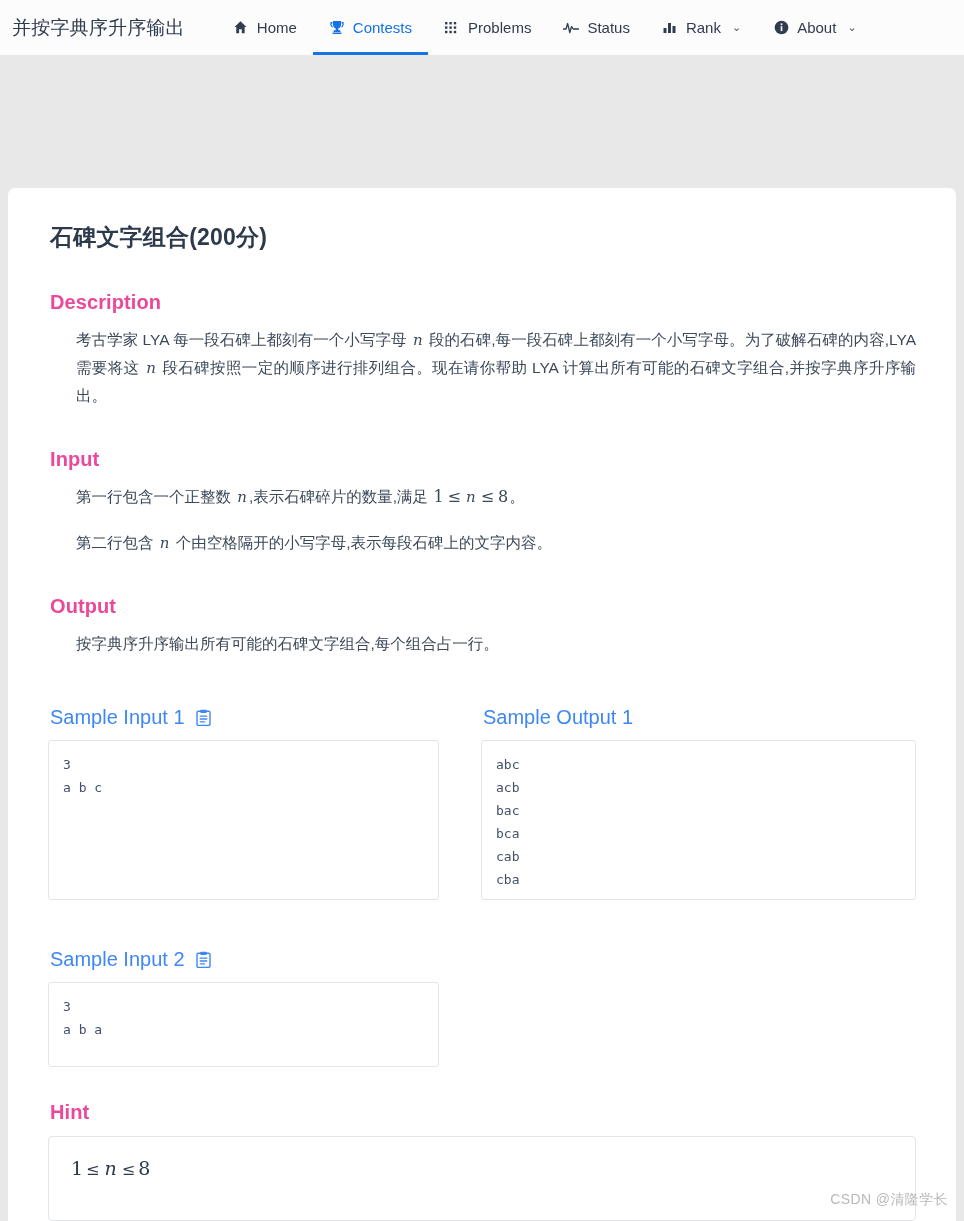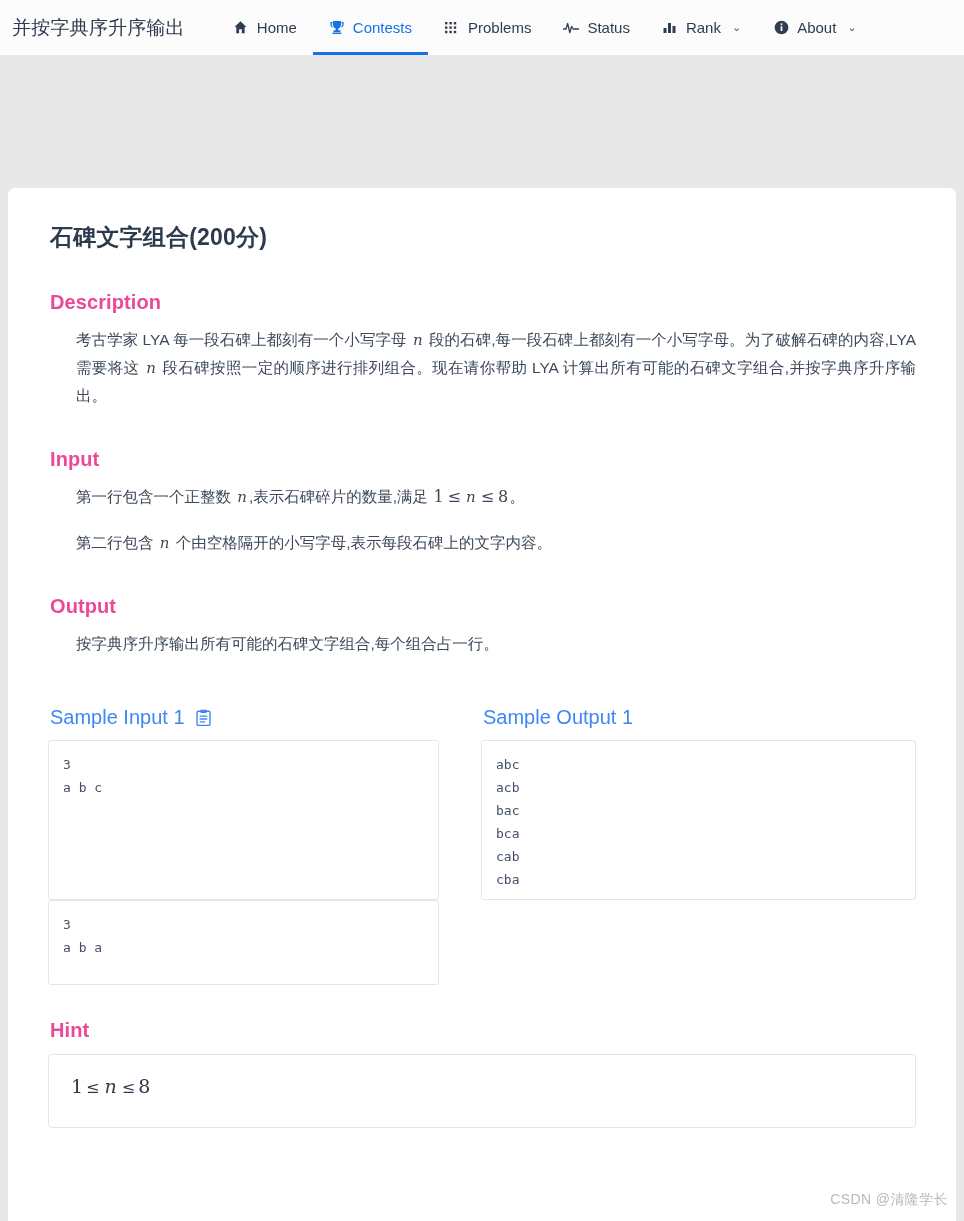--- a/index.html
+++ b/index.html
@@ -141,21 +141,21 @@
     white-space: pre;
     overflow: hidden;
   }
   .sample-box.h1 { height: 160px; }
   .sample-box.h2 { height: 85px; }
 
   
   .hint-box {
     border: 1px solid #e3e5e8;
     border-radius: 4px;
-    height: 74px;
+    height: 85px;
     margin-top: 11px;
     padding: 20px 22px;
   }
   .hint-math {
     font-family: "DejaVu Serif", "Liberation Serif", serif;
     font-size: 19px;
     color: #2c3a4b;
   }
 
   
@@ -296,20 +296,34 @@
 acb
 bac
 bca
 cab
 cba</div>
     </div>
   </div>
 
   <div class="samples">
     <div>
+      <div class="sample-label">
+        <span>Sample Input 2</span>
+        <span class="copy-icon">
+          <svg width="15" height="17" viewBox="0 0 15 17">
+            <rect x="1" y="2.2" width="13" height="14.2" rx="1.4" fill="none" stroke="#3f87f5" stroke-width="1.4"></rect>
+            <rect x="4.2" y="0.7" width="6.6" height="3.2" rx="0.8" fill="#3f87f5"></rect>
+            <g stroke="#3f87f5" stroke-width="1.3" stroke-linecap="round">
+              <line x1="4.2" y1="7.2" x2="10.8" y2="7.2"></line>
+              <line x1="4.2" y1="10" x2="10.8" y2="10"></line>
+              <line x1="4.2" y1="12.8" x2="8.6" y2="12.8"></line>
+            </g>
+          </svg>
+        </span>
+      </div>
       <div class="sample-box h2">3
 a b a</div>
     </div>
   </div>
 
   <div class="section-head tight">Hint</div>
   <div class="hint-box">
     <span class="hint-math"><span>1</span><span class="mathop">≤</span><span class="mathvar" style="font-size:19px">n</span><span class="mathop">≤</span><span>8</span></span>
   </div>
 

